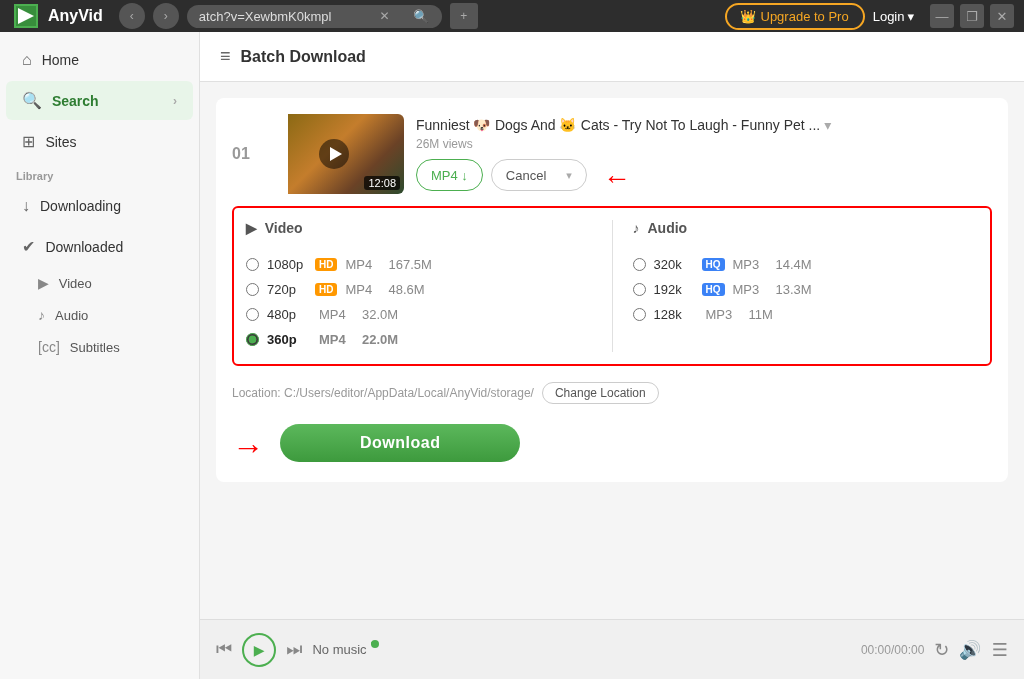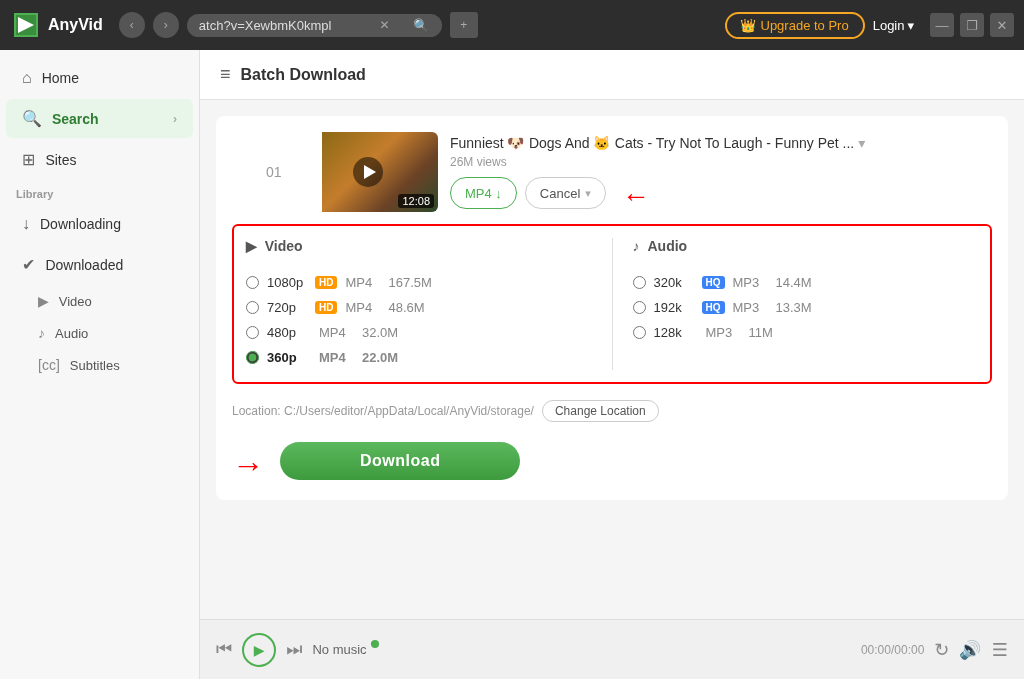--- a/index.html
+++ b/index.html
@@ -1,21 +1,21 @@
 <!DOCTYPE html>
 <html><head>
   <meta charset="utf-8">
   <style>
     * { margin: 0; padding: 0; box-sizing: border-box; }
     body { font-family: -apple-system, BlinkMacSystemFont, 'Segoe UI', sans-serif; background: #f0f0f0; width: 1024px; height: 679px; overflow: hidden; display: flex; flex-direction: column; }
 
     
     .title-bar {
       background: #2d2d2d;
-      height: 50px;
+      height: 32px;
       display: flex;
       align-items: center;
       padding: 0 10px;
       gap: 8px;
       flex-shrink: 0;
     }
     .logo-area {
       display: flex;
       align-items: center;
       gap: 6px;
@@ -193,25 +193,24 @@
       padding: 16px;
       margin-bottom: 12px;
     }
     .video-header {
       display: flex;
       align-items: center;
       gap: 12px;
       margin-bottom: 12px;
     }
     .video-number {
-      font-size: 14px;
+      font-size: 16px;
       color: #999;
-      font-weight: 400;
+      font-weight: 700;
       min-width: 20px;
-      margin-left: 34px;
     }
     .thumbnail-wrapper {
       position: relative;
       width: 140px;
       height: 80px;
       border-radius: 6px;
       overflow: hidden;
       flex-shrink: 0;
       padding-left: 24px;
     }
@@ -281,21 +280,21 @@
     .cancel-btn {
       background: white;
       border: 1px solid #ccc;
       border-radius: 20px;
       color: #555;
       padding: 4px 14px;
       font-size: 13px;
       cursor: pointer;
       display: flex;
       align-items: center;
-      gap: 5px;
+      gap: 20px;
     }
     .dropdown-icon { color: #aaa; font-size: 11px; }
     .red-arrow {
       font-size: 28px;
       color: red;
       margin-left: 8px;
       display: flex;
       align-items: center;
     }
 

